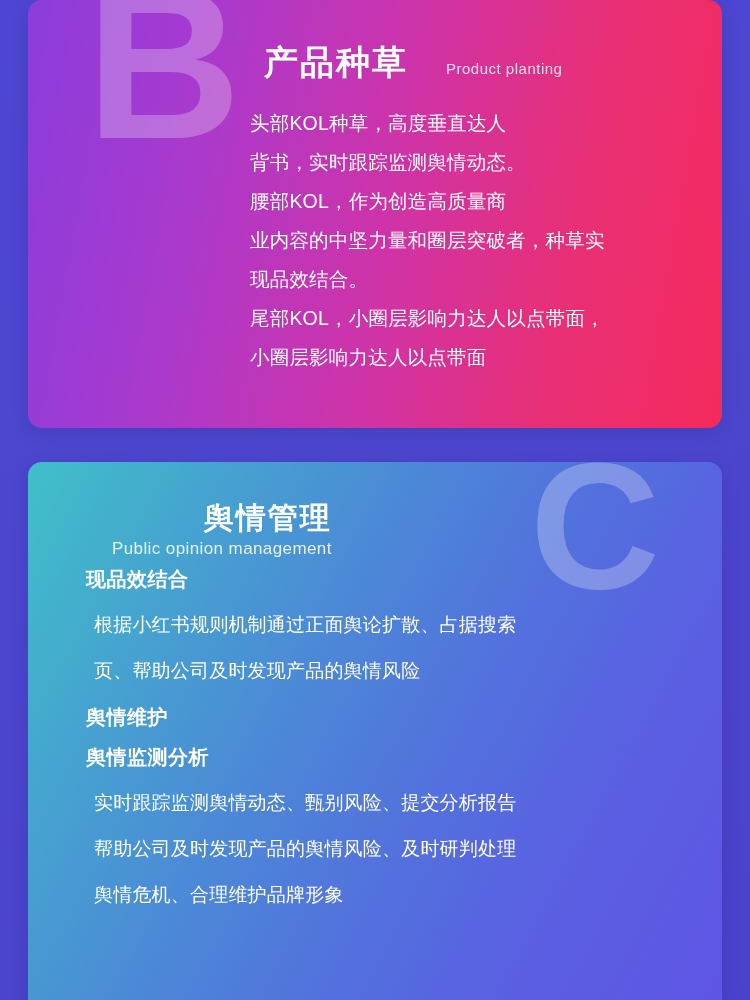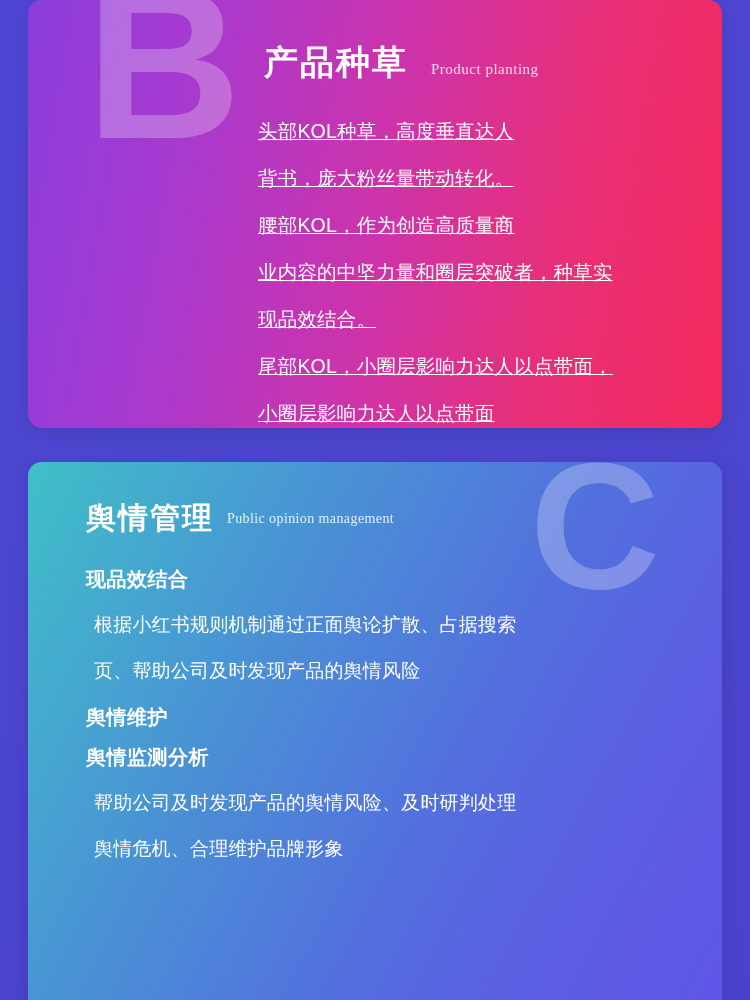--- a/index.html
+++ b/index.html
@@ -52,37 +52,36 @@
     display: flex;
     align-items: baseline;
   }
   .b-title {
     font-size: 34px;
     font-weight: bold;
     color: #ffffff;
     letter-spacing: 2px;
   }
   .b-sub {
-    margin-left: 23px;
+    margin-left: 38px;
     font-size: 15px;
     color: rgba(255,255,255,0.82);
     letter-spacing: 0.5px;
-    font-family: Liberation Serif, serif;
   }
   .b-body {
     position: absolute;
     left: 222px;
     top: 104px;
     width: 460px;
     font-size: 19.5px;
     line-height: 39px;
     color: #ffffff;
     letter-spacing: 0.2px;
   }
-  .b-body p { margin: 8px; text-decoration: underline; }
+  .b-body p { margin: 0; }
 
   
   .card-c {
     position: absolute;
     left: 28px;
     top: 462px;
     width: 694px;
     height: 538px;
     border-radius: 14px 14px 0 0;
     background: linear-gradient(118deg, #3fc0c8 0%, #45a6cf 18%, #4b8bd6 38%, #5272dd 58%, #5a5fe2 78%, #5f55e6 100%);
@@ -97,34 +96,34 @@
     font-weight: bold;
     color: rgba(255,255,255,0.26);
     line-height: 1;
     user-select: none;
   }
   .c-head {
     position: absolute;
     left: 58px;
     top: 36px;
     display: flex;
-    align-items: center;
+    align-items: flex-end;
+    flex-direction: column;
   }
   .c-title {
     font-size: 30px;
     font-weight: bold;
     color: #ffffff;
     letter-spacing: 2px;
   }
   .c-sub {
-    margin-left: 13px;
-    font-size: 14px;
+    margin-left: 26px;
+    font-size: 17px;
     color: rgba(255,255,255,0.86);
     letter-spacing: 0.4px;
-    font-family: Liberation Serif, serif;
   }
   .c-body {
     position: absolute;
     left: 58px;
     top: 98px;
     width: 600px;
     color: #ffffff;
   }
   .c-sec { margin-bottom: 2px; }
   .c-sec-title {
@@ -146,21 +145,21 @@
 <div class="page">
 
   <div class="card-b">
     <div class="letter-b">B</div>
     <div class="b-head">
       <div class="b-title">产品种草</div>
       <div class="b-sub">Product planting</div>
     </div>
     <div class="b-body">
       <p>头部KOL种草，高度垂直达人</p>
-      <p>背书，庞大粉丝量带动转化。</p>
+      <p>背书，实时跟踪监测舆情动态。</p>
       <p>腰部KOL，作为创造高质量商</p>
       <p>业内容的中坚力量和圈层突破者，种草实</p>
       <p>现品效结合。</p>
       <p>尾部KOL，小圈层影响力达人以点带面，</p>
       <p>小圈层影响力达人以点带面</p>
     </div>
   </div>
 
   <div class="card-c">
     <div class="letter-c">C</div>
@@ -178,20 +177,21 @@
         </div>
       </div>
 
       <div class="c-sec">
         <div class="c-sec-title">舆情维护</div>
       </div>
 
       <div class="c-sec">
         <div class="c-sec-title">舆情监测分析</div>
         <div class="c-sec-text">
+          <p>实时跟踪监测舆情动态、甄别风险、提交分析报告</p>
           <p>帮助公司及时发现产品的舆情风险、及时研判处理</p>
           <p>舆情危机、合理维护品牌形象</p>
         </div>
       </div>
 
     </div>
   </div>
 
 </div>
 

